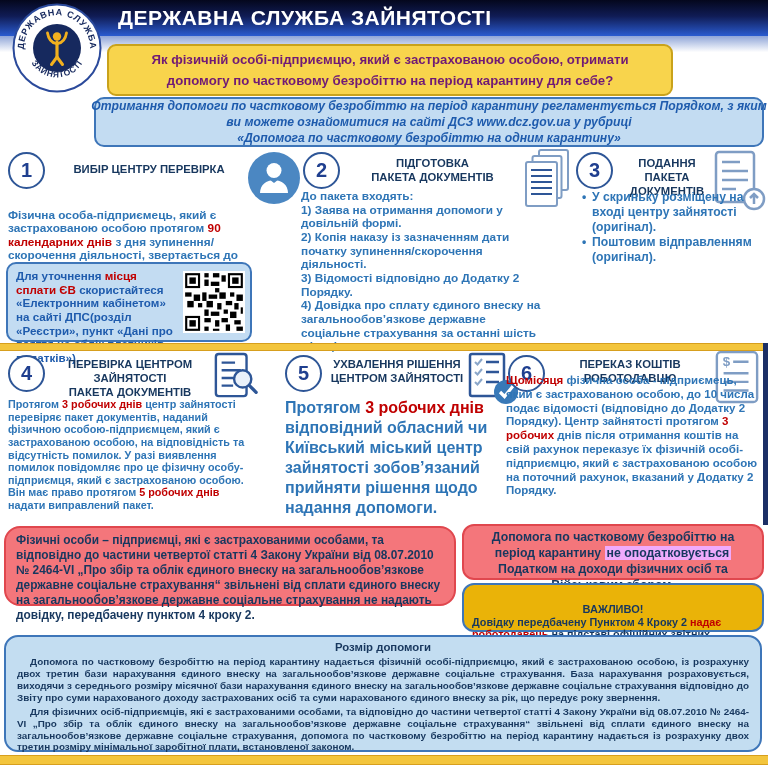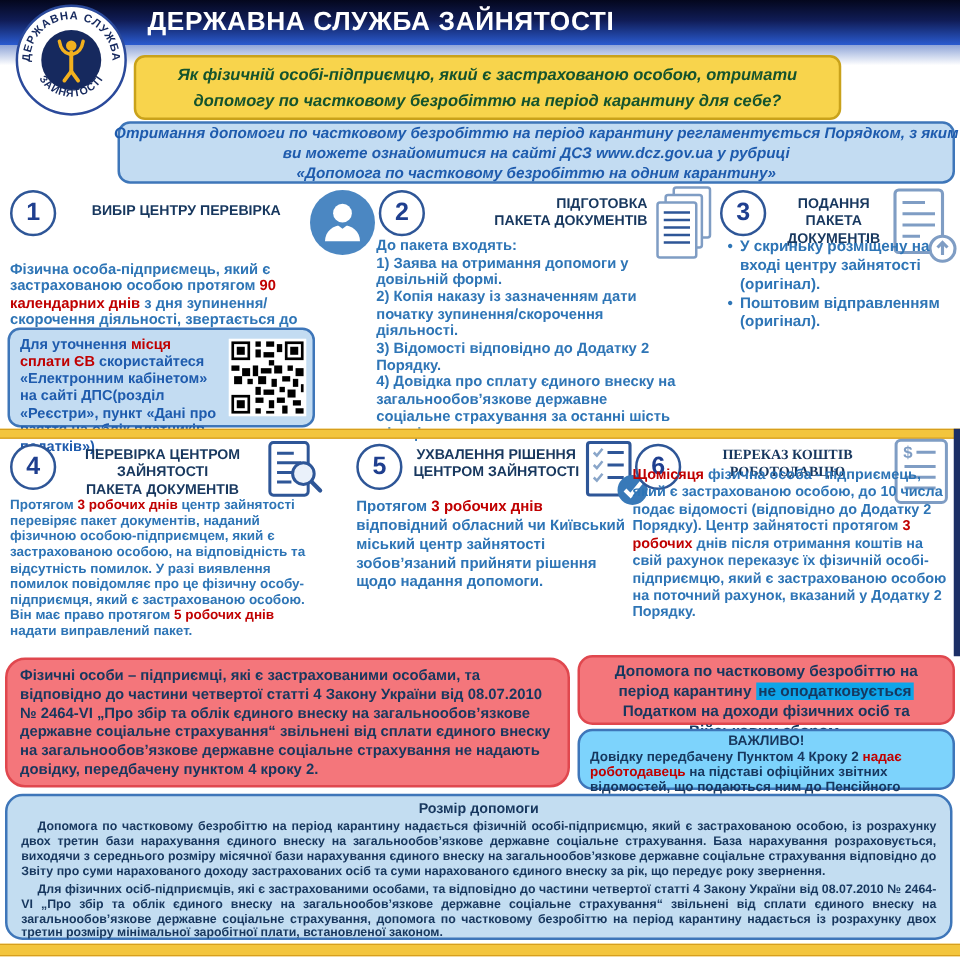--- a/index.html
+++ b/index.html
@@ -9,21 +9,21 @@
   .hdr-band{position:absolute;left:0;top:0;width:768px;height:36px;
     background:linear-gradient(180deg,#04071d 0%,#101c55 45%,#2a5bd0 100%);}
   .hdr-fade{position:absolute;left:0;top:36px;width:768px;height:18px;
     background:linear-gradient(180deg,#8fa5d8 0%,#ffffff 90%);}
   .hdr-title{position:absolute;left:118px;top:6px;font-size:21px;font-weight:700;
     color:#ffffff;letter-spacing:.5px;white-space:nowrap;}
   .logo{position:absolute;left:12px;top:3px;width:90px;height:90px;}
   .qbox{position:absolute;left:107px;top:44px;width:562px;height:48px;
     background:#f8d44c;border:2px solid #c9a21b;border-radius:9px;
     display:flex;flex-direction:column;justify-content:center;align-items:center;}
-  .qbox div{font-size:13.2px;font-weight:700;color:#14532d;text-align:center;line-height:1.6;font-style:italic;}
+  .qbox div{font-size:13.2px;font-weight:700;color:#701a75;text-align:center;line-height:1.6;}
   .intro{position:absolute;left:94px;top:97px;width:670px;height:50px;box-sizing:border-box;
     background:#c3dcf2;border:2px solid #3e76b9;border-radius:10px;
     display:flex;flex-direction:column;justify-content:center;align-items:center;font-style:italic;}
   .intro div{font-size:12.2px;font-weight:700;color:#1e5bad;text-align:center;line-height:1.32;white-space:nowrap;}
   
   .step-head{position:absolute;display:flex;align-items:flex-start;gap:7px;}
   .num{width:33px;height:33px;border-radius:50%;border:2.5px solid #2e5697;background:#fff;
     color:#1f3f8f;font-size:20px;font-weight:700;display:flex;align-items:center;justify-content:center;flex:none;}
   .st-title{font-size:11.3px;font-weight:700;color:#17375e;text-align:center;line-height:1.25;padding-top:4px;}
   .st-title .t2:empty{display:none;}
@@ -43,44 +43,44 @@
   .bullet{position:relative;padding-left:10px;}
   .bullet::before{content:"•";position:absolute;left:0;top:0;}
   
   .divider{position:absolute;left:0;top:343px;width:768px;height:8px;background:#f3c53d;
     border-top:1px solid #d79f1e;border-bottom:1px solid #d79f1e;box-sizing:border-box;}
   .rstrip{position:absolute;left:763px;top:343px;width:5px;height:182px;background:#1c2f66;}
   
   .s4-head{left:8px;top:355px;width:200px;}
   .s4-body{left:8px;top:398px;width:250px;font-size:10.8px;line-height:1.17;}
   .s5-head{left:285px;top:355px;width:180px;}
-  .s5-body{left:285px;top:398px;width:218px;font-size:12px;line-height:1.25;}
+  .s5-body{left:285px;top:398px;width:218px;font-size:16px;line-height:1.25;}
   .s6-head{left:508px;top:355px;width:200px;}
   .s6-body{left:506px;top:374px;width:258px;font-size:11.5px;line-height:1.2;}
   
   .redbox{background:#f4767b;border:2px solid #e0474e;box-sizing:border-box;position:absolute;}
-  .exempt{left:4px;top:526px;width:452px;height:104px;border-radius:16px;padding:5px 10px;
+  .exempt{left:4px;top:526px;width:452px;height:80px;border-radius:16px;padding:5px 10px;
     font-size:11.9px;font-weight:700;color:#17375e;line-height:1.26;}
   .tax{left:462px;top:524px;width:302px;height:56px;border-radius:12px;padding:4px 8px;
     font-size:12.3px;font-weight:700;color:#17375e;line-height:1.3;text-align:center;}
   .imp{position:absolute;left:462px;top:583px;width:302px;height:49px;box-sizing:border-box;
-    background:#7dd3fc;border:2px solid #3e76b9;border-radius:12px;padding:2px 8px;}
+    background:#eab308;border:2px solid #3e76b9;border-radius:12px;padding:18px 8px;}
   .imp .imp-title{font-size:11px;font-weight:700;color:#17375e;text-align:center;line-height:1.15;}
   .imp .imp-body{font-size:10.8px;font-weight:700;color:#17375e;line-height:1.15;}
   
   .benefit{position:absolute;left:4px;top:635px;width:758px;height:117px;box-sizing:border-box;
     background:#c3ddf1;border:2px solid #3e76b9;border-radius:14px;padding:3px 11px;}
   .benefit .b-title{font-size:11.4px;font-weight:700;color:#17375e;text-align:center;line-height:1.25;}
   .benefit p{margin:2px 0 0 0;font-size:9.9px;font-weight:700;color:#17375e;line-height:1.2;
     text-indent:13px;text-align:justify;}
   .bottom-bar{position:absolute;left:0;top:755px;width:768px;height:10px;background:#f3c53d;
     border-top:1px solid #d79f1e;border-bottom:1px solid #d79f1e;box-sizing:border-box;}
   
   .seg-red{color:#c00000;}
-  .seg-hl{background:#0ea5e9;padding:0 2px;text-align:right;}
+  .seg-hl{background:#f0abfc;padding:0 2px;text-align:right;}
 </style>
 </head>
 <body>
 
 <div class="page">
 
   <div class="hdr-band"></div>
   <div class="hdr-fade"></div>
   <div class="hdr-title">ДЕРЖАВНА СЛУЖБА ЗАЙНЯТОСТІ</div>
 
@@ -174,21 +174,21 @@
   </div>
   <svg class="icon-abs" style="left:248px;top:152px;width:52px;height:52px;" viewBox="0 0 52 52">
     <circle cx="26" cy="26" r="26" fill="#4b87c2"></circle>
     <circle cx="26" cy="18.5" r="7.5" fill="#fff"></circle>
     <path d="M12 41 c0-8 6.5-13 14-13 s14 5 14 13 z" fill="#fff"></path>
     <path d="M26 31 l-4.5-3.4 h9 z" fill="#4b87c2"></path>
   </svg>
 
   <div class="step-head s2-head">
     <div class="num">2</div>
-    <div class="st-title" style="flex:1;text-align:right;">
+    <div class="st-title" style="flex:1;">
       <div>ПІДГОТОВКА</div>
       <div class="t2">ПАКЕТА ДОКУМЕНТІВ</div>
     </div>
   </div>
   <svg class="icon-abs" style="left:524px;top:148px;width:50px;height:60px;" viewBox="0 0 50 60">
     <g fill="#fff" stroke="#7f9dc4" stroke-width="2">
       <rect x="15" y="2" width="29" height="40" rx="2"></rect>
       <rect x="8.5" y="8" width="29" height="42" rx="2"></rect>
       <rect x="2" y="14" width="31" height="44" rx="2"></rect>
     </g>
@@ -253,21 +253,21 @@
         <path d="M13 30l2.5 2.5L20 27"></path>
     </g>
     <path d="M24 10h13M24 20h13M24 30h13" stroke="#2e5697" stroke-width="2.5"></path>
     <circle cx="44" cy="40" r="12" fill="#3879b8"></circle>
     <path d="M38 40l4.5 4.5L51 34" stroke="#fff" stroke-width="3.2" fill="none"></path>
   </svg>
   <div class="body-txt s5-body"><span>Протягом </span><span class="seg-red">3 робочих днів</span><span> відповідний обласний чи Київський міський центр зайнятості зобов’язаний прийняти рішення щодо надання допомоги.</span></div>
 
   <div class="step-head s6-head">
     <div class="num">6</div>
-    <div class="st-title" style="flex:1;padding-top:2px;font-family:Liberation Serif, serif;">
+    <div class="st-title" style="flex:1;padding-top:2px;">
       <div>ПЕРЕКАЗ КОШТІВ</div>
       <div class="t2">РОБОТОДАВЦЮ</div>
     </div>
   </div>
   <svg class="icon-abs" style="left:714px;top:350px;width:46px;height:56px;" viewBox="0 0 48 58">
     <rect x="3" y="2" width="42" height="52" rx="4" fill="#fff" stroke="#7f9dc4" stroke-width="2.5"></rect>
     <text x="9" y="17" font-size="14" font-weight="bold" fill="#7f9dc4">$</text>
     <path d="M20 12h16M10 24h26M10 33h26M10 42h26" stroke="#7f9dc4" stroke-width="2.5"></path>
   </svg>
   <div class="body-txt s6-body"><span class="seg-red">Щомісяця</span><span> фізична особа - підприємець, який є застрахованою особою, до 10 числа подає відомості (відповідно до Додатку 2 Порядку). Центр зайнятості протягом </span><span class="seg-red">3 робочих</span><span> днів після отримання коштів на свій рахунок переказує їх фізичній особі-підприємцю, який є застрахованою особою на поточний рахунок, вказаний у Додатку 2 Порядку.</span></div>

